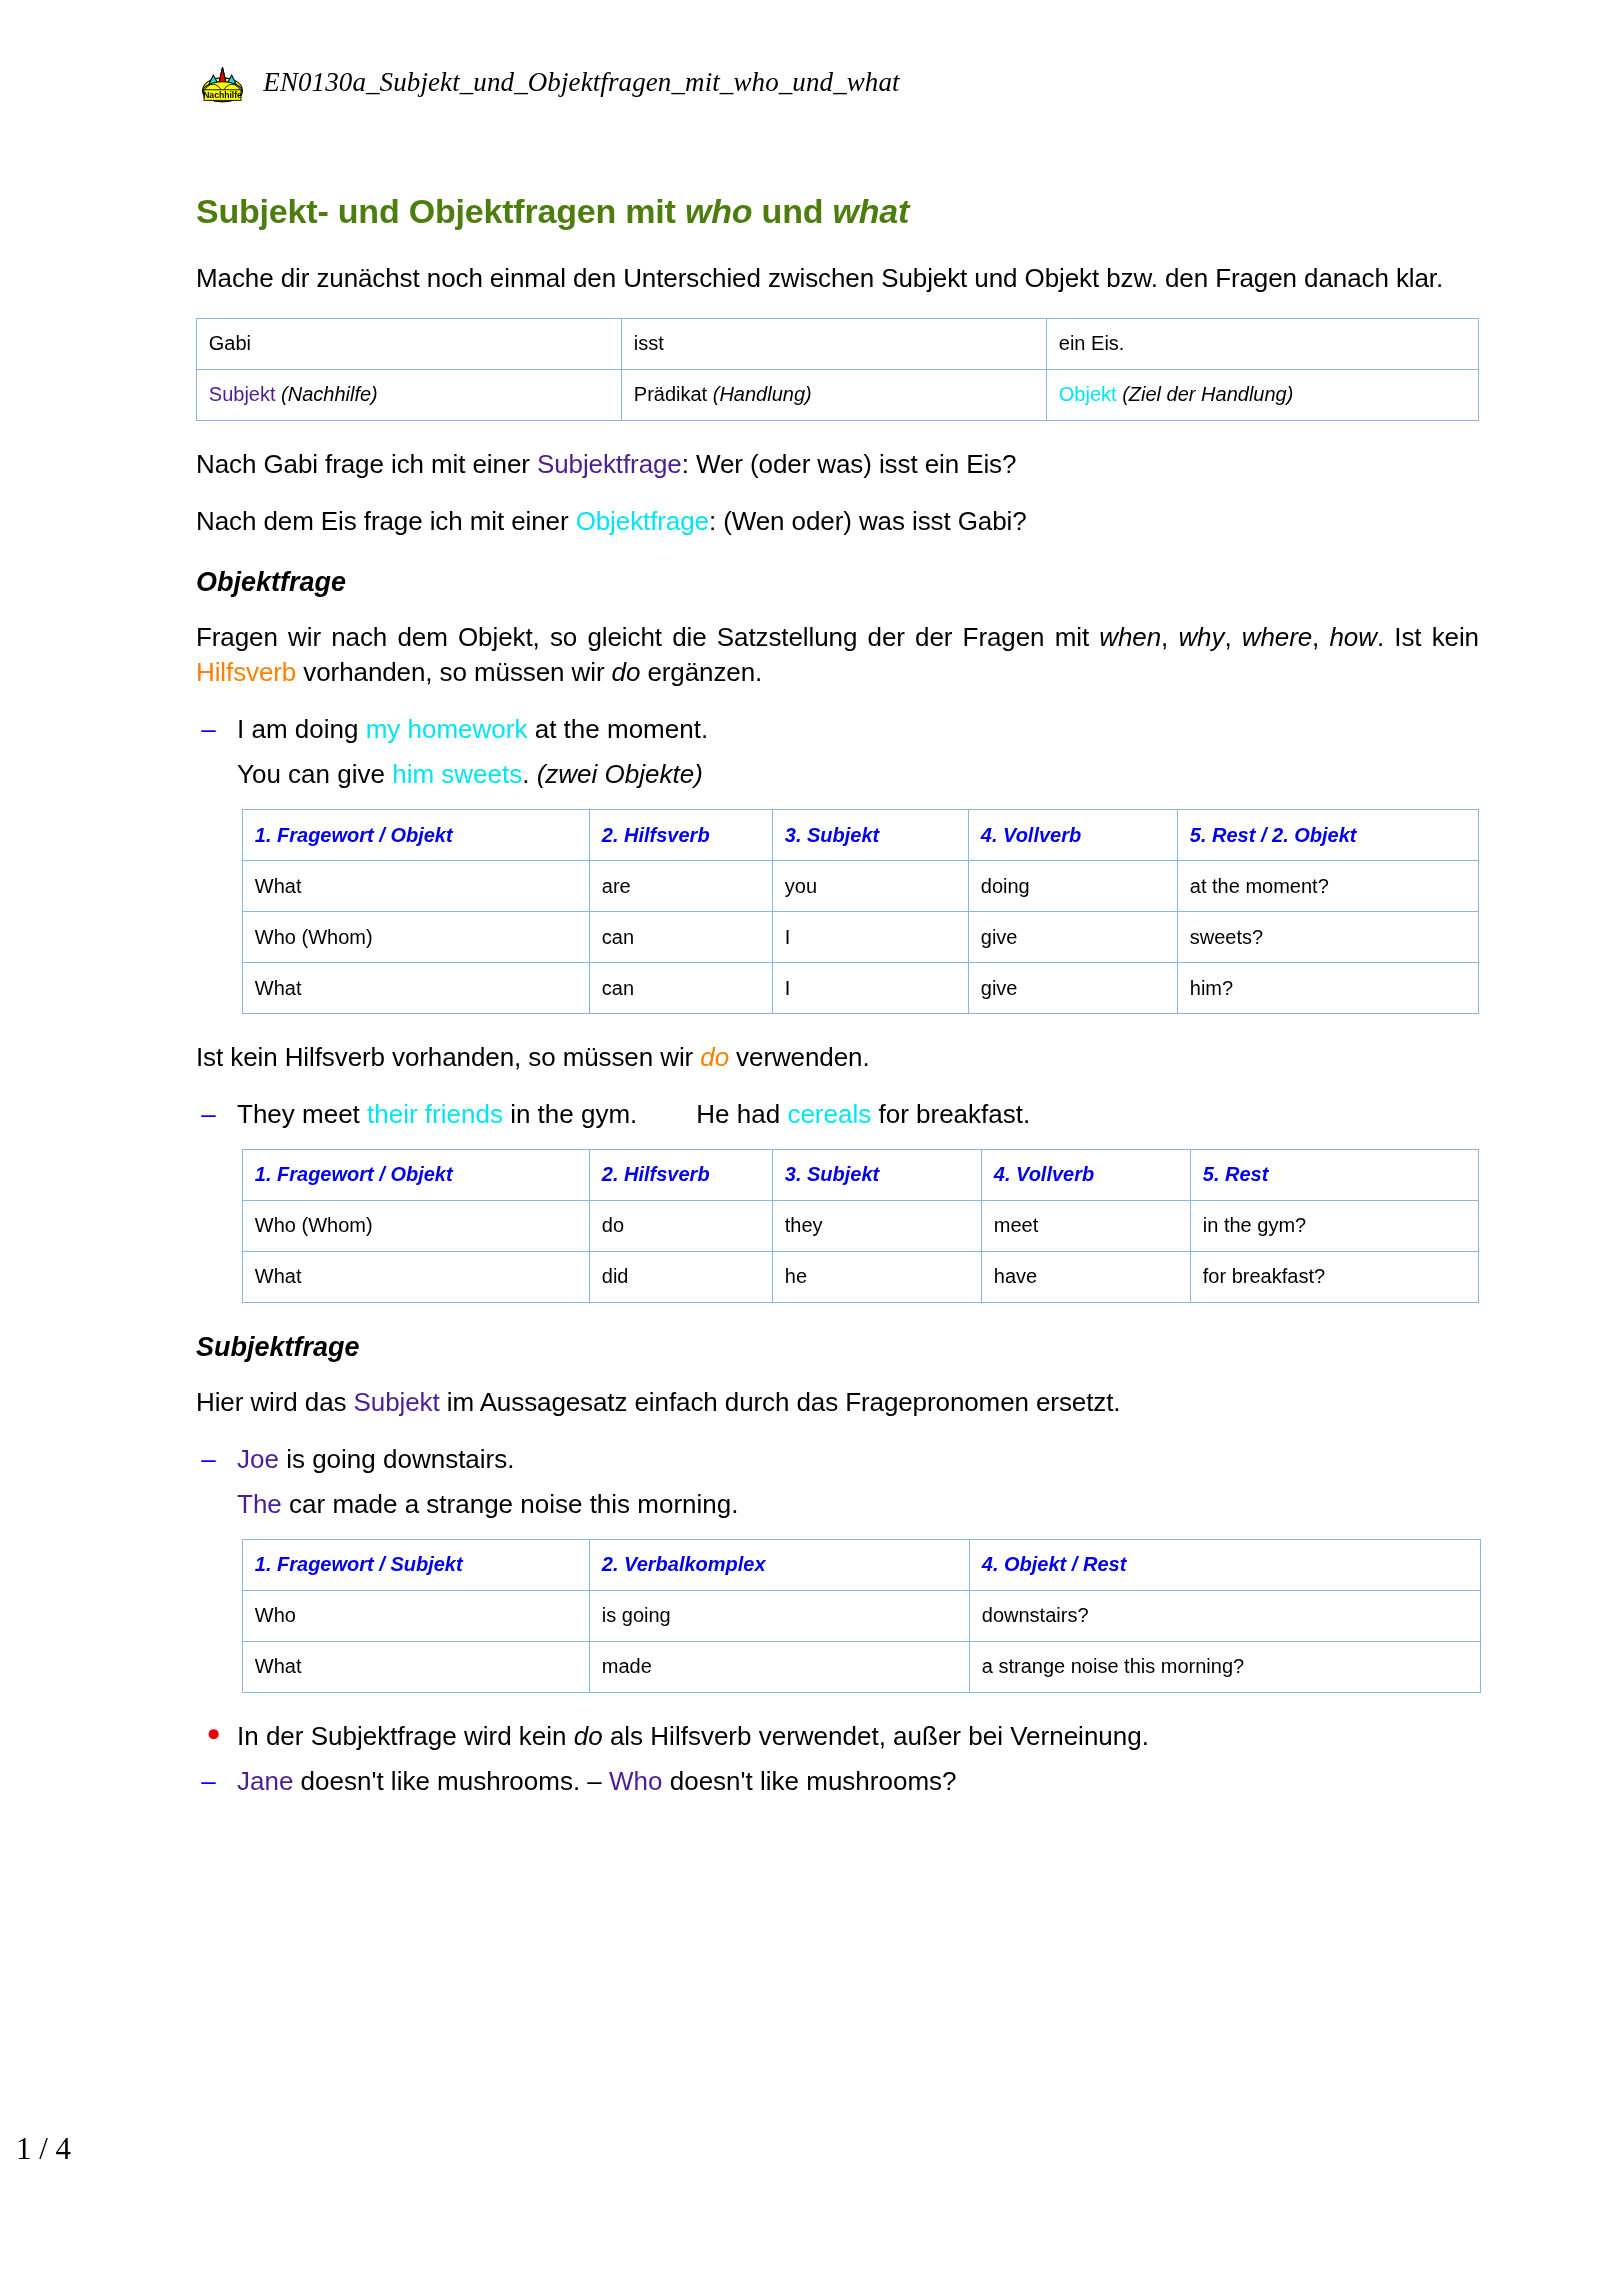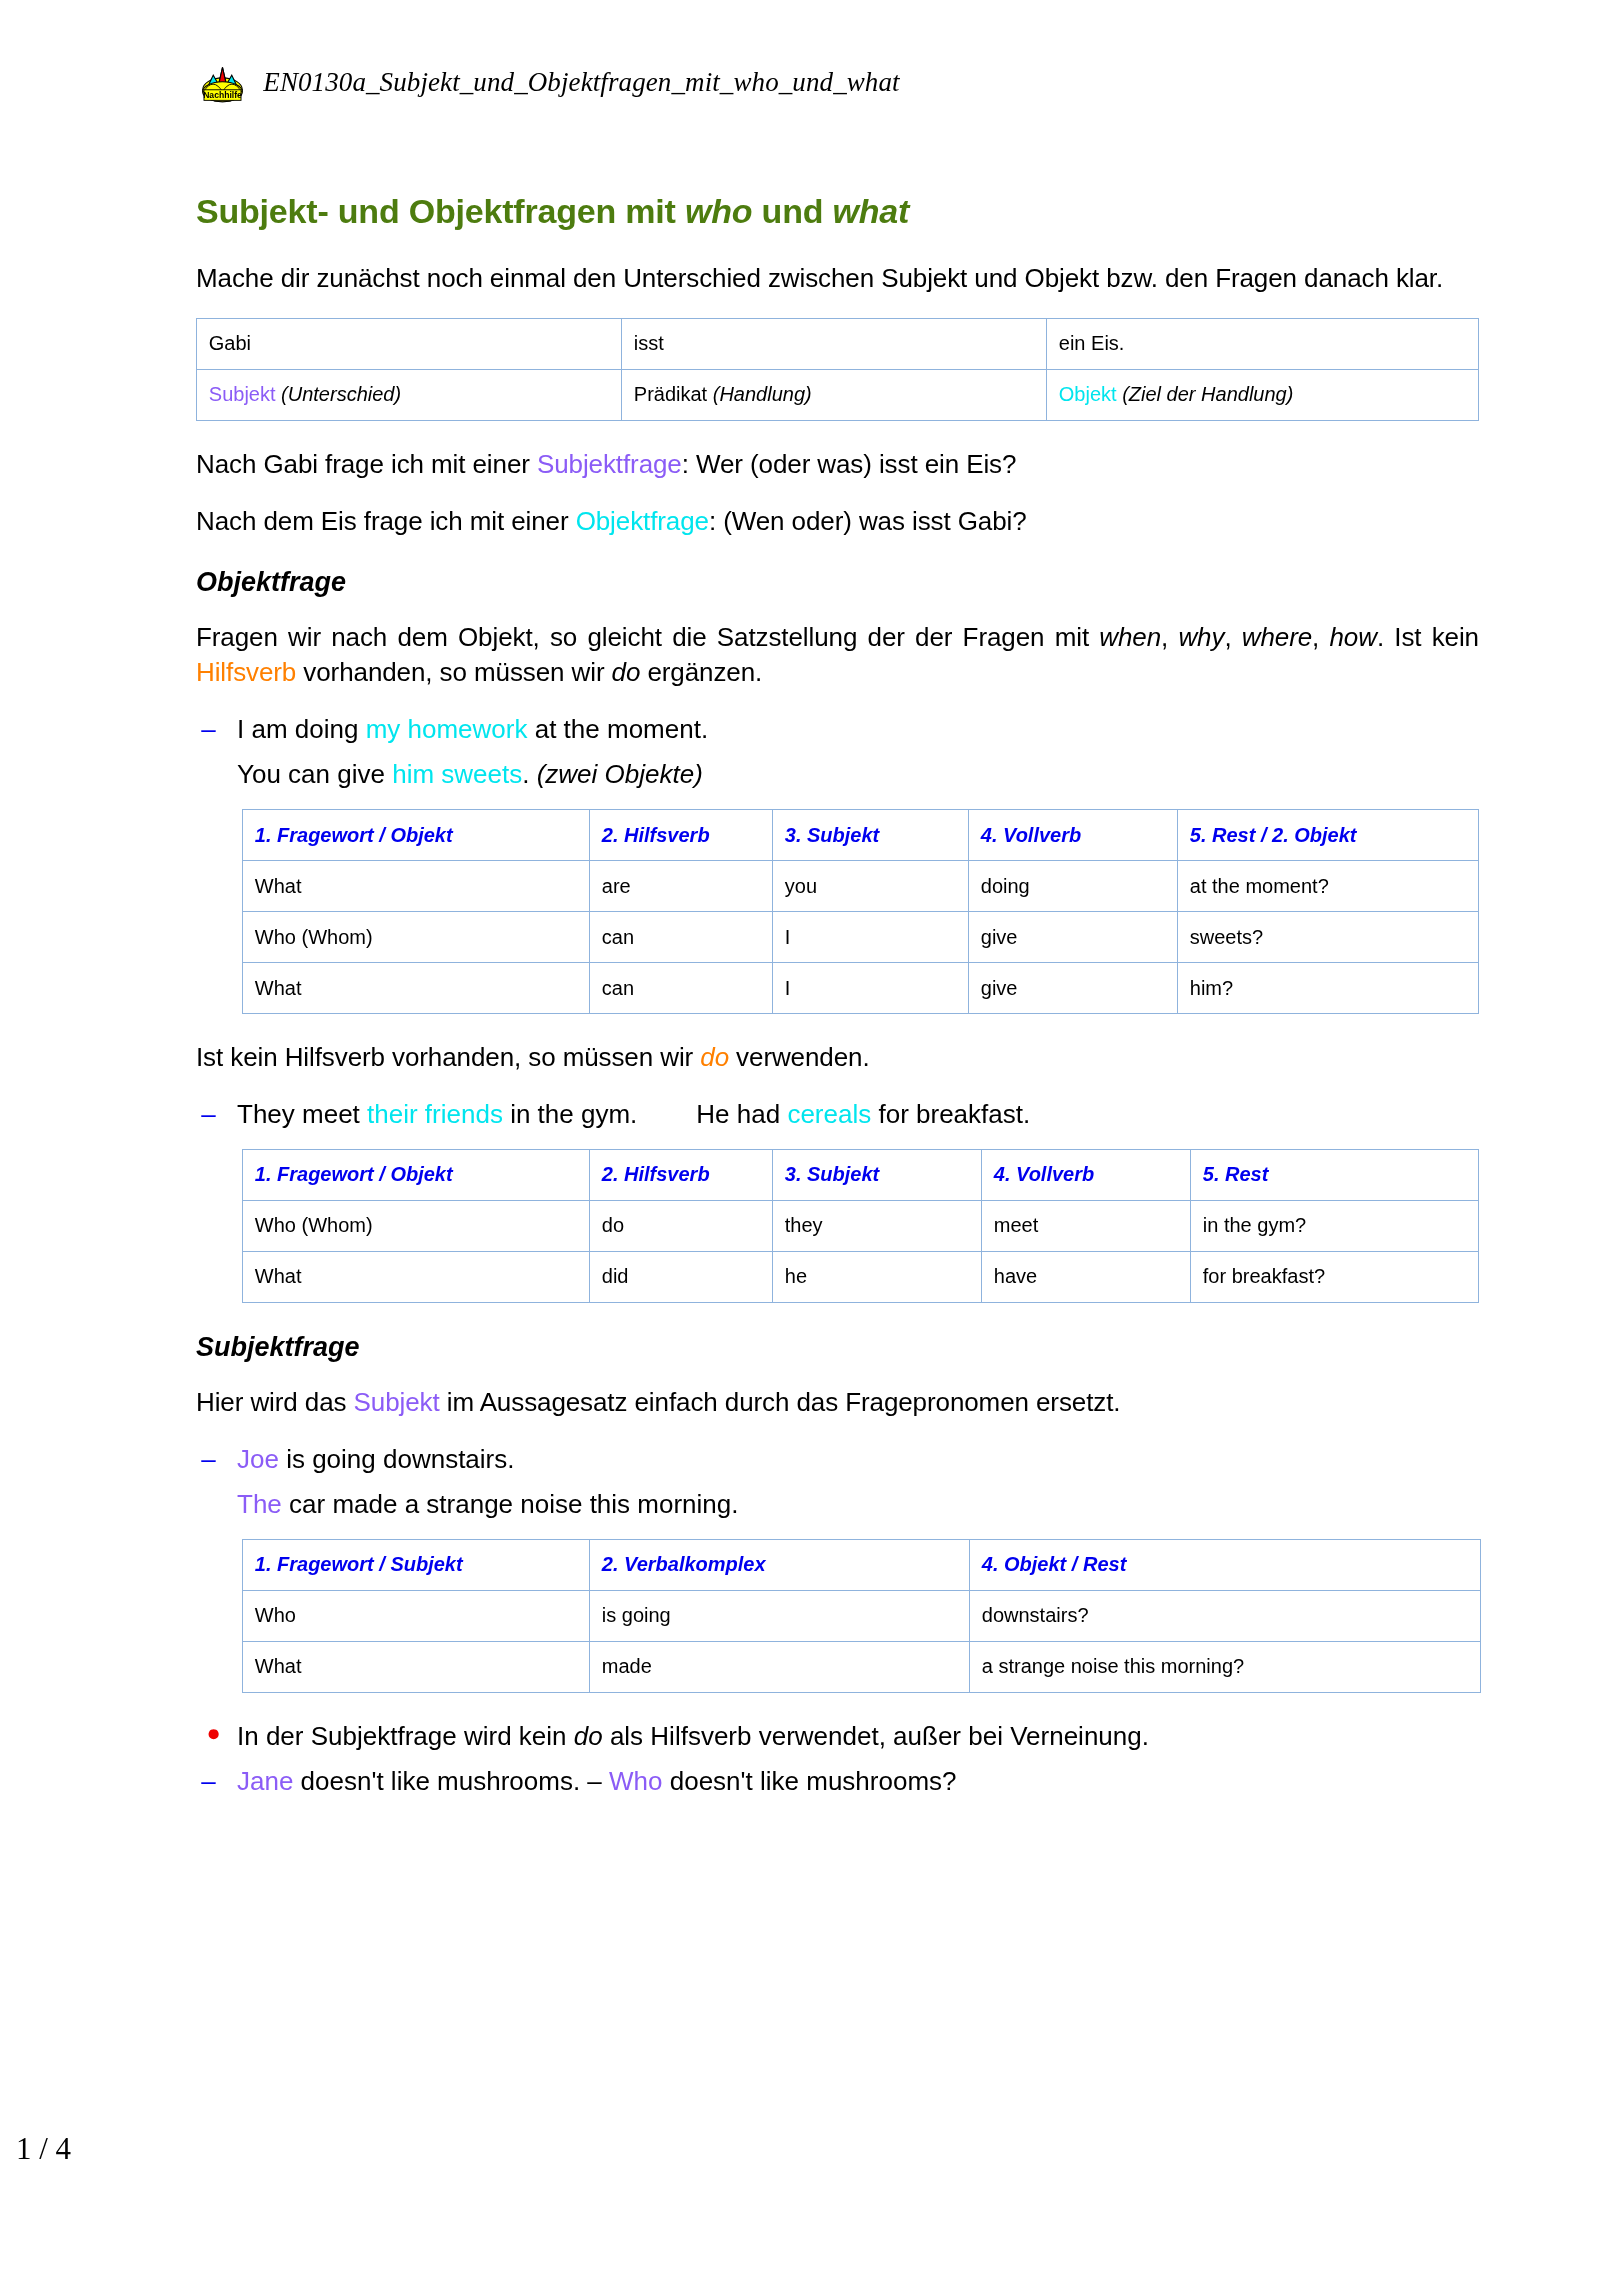--- a/index.html
+++ b/index.html
@@ -79,21 +79,21 @@
   h2.sec {
     font-family: "Liberation Sans Narrow", "Liberation Sans", sans-serif;
     font-stretch: condensed;
     font-size: 27px;
     font-weight: bold;
     font-style: italic;
     margin: 29px 0 22px 0;
     color: #000;
   }
 
-  .red   { color: #8b5cf6; }
+  .red   { color: #4c1d95; }
   .cyan  { color: #00e5ee; }
   .orange{ color: #ff8000; }
   .it    { font-style: italic; }
 
   
   .li {
     position: relative;
     font-family: "Liberation Sans Narrow", "Liberation Sans", sans-serif;
     font-stretch: condensed;
     font-size: 26px;
@@ -227,21 +227,21 @@
           <col class="c2">
           <col class="c3">
         </colgroup>
       <tbody>
         <tr>
           <td>Gabi</td>
           <td>isst</td>
           <td>ein Eis.</td>
         </tr>
         <tr>
-          <td><span class="red">Subjekt</span><span class="it"> (Unterschied)</span></td>
+          <td><span class="red">Subjekt</span><span class="it"> (Nachhilfe)</span></td>
           <td><span>Prädikat</span><span class="it"> (Handlung)</span></td>
           <td><span class="cyan">Objekt</span><span class="it"> (Ziel der Handlung)</span></td>
         </tr>
       </tbody>
     </table>
 
     <p class="para nojust"><span>Nach Gabi frage ich mit einer </span><span class="red">Subjektfrage</span><span>: Wer (oder was) isst ein Eis?</span></p>
 
     <p class="para nojust"><span>Nach dem Eis frage ich mit einer </span><span class="cyan">Objektfrage</span><span>: (Wen oder) was isst Gabi?</span></p>
 

